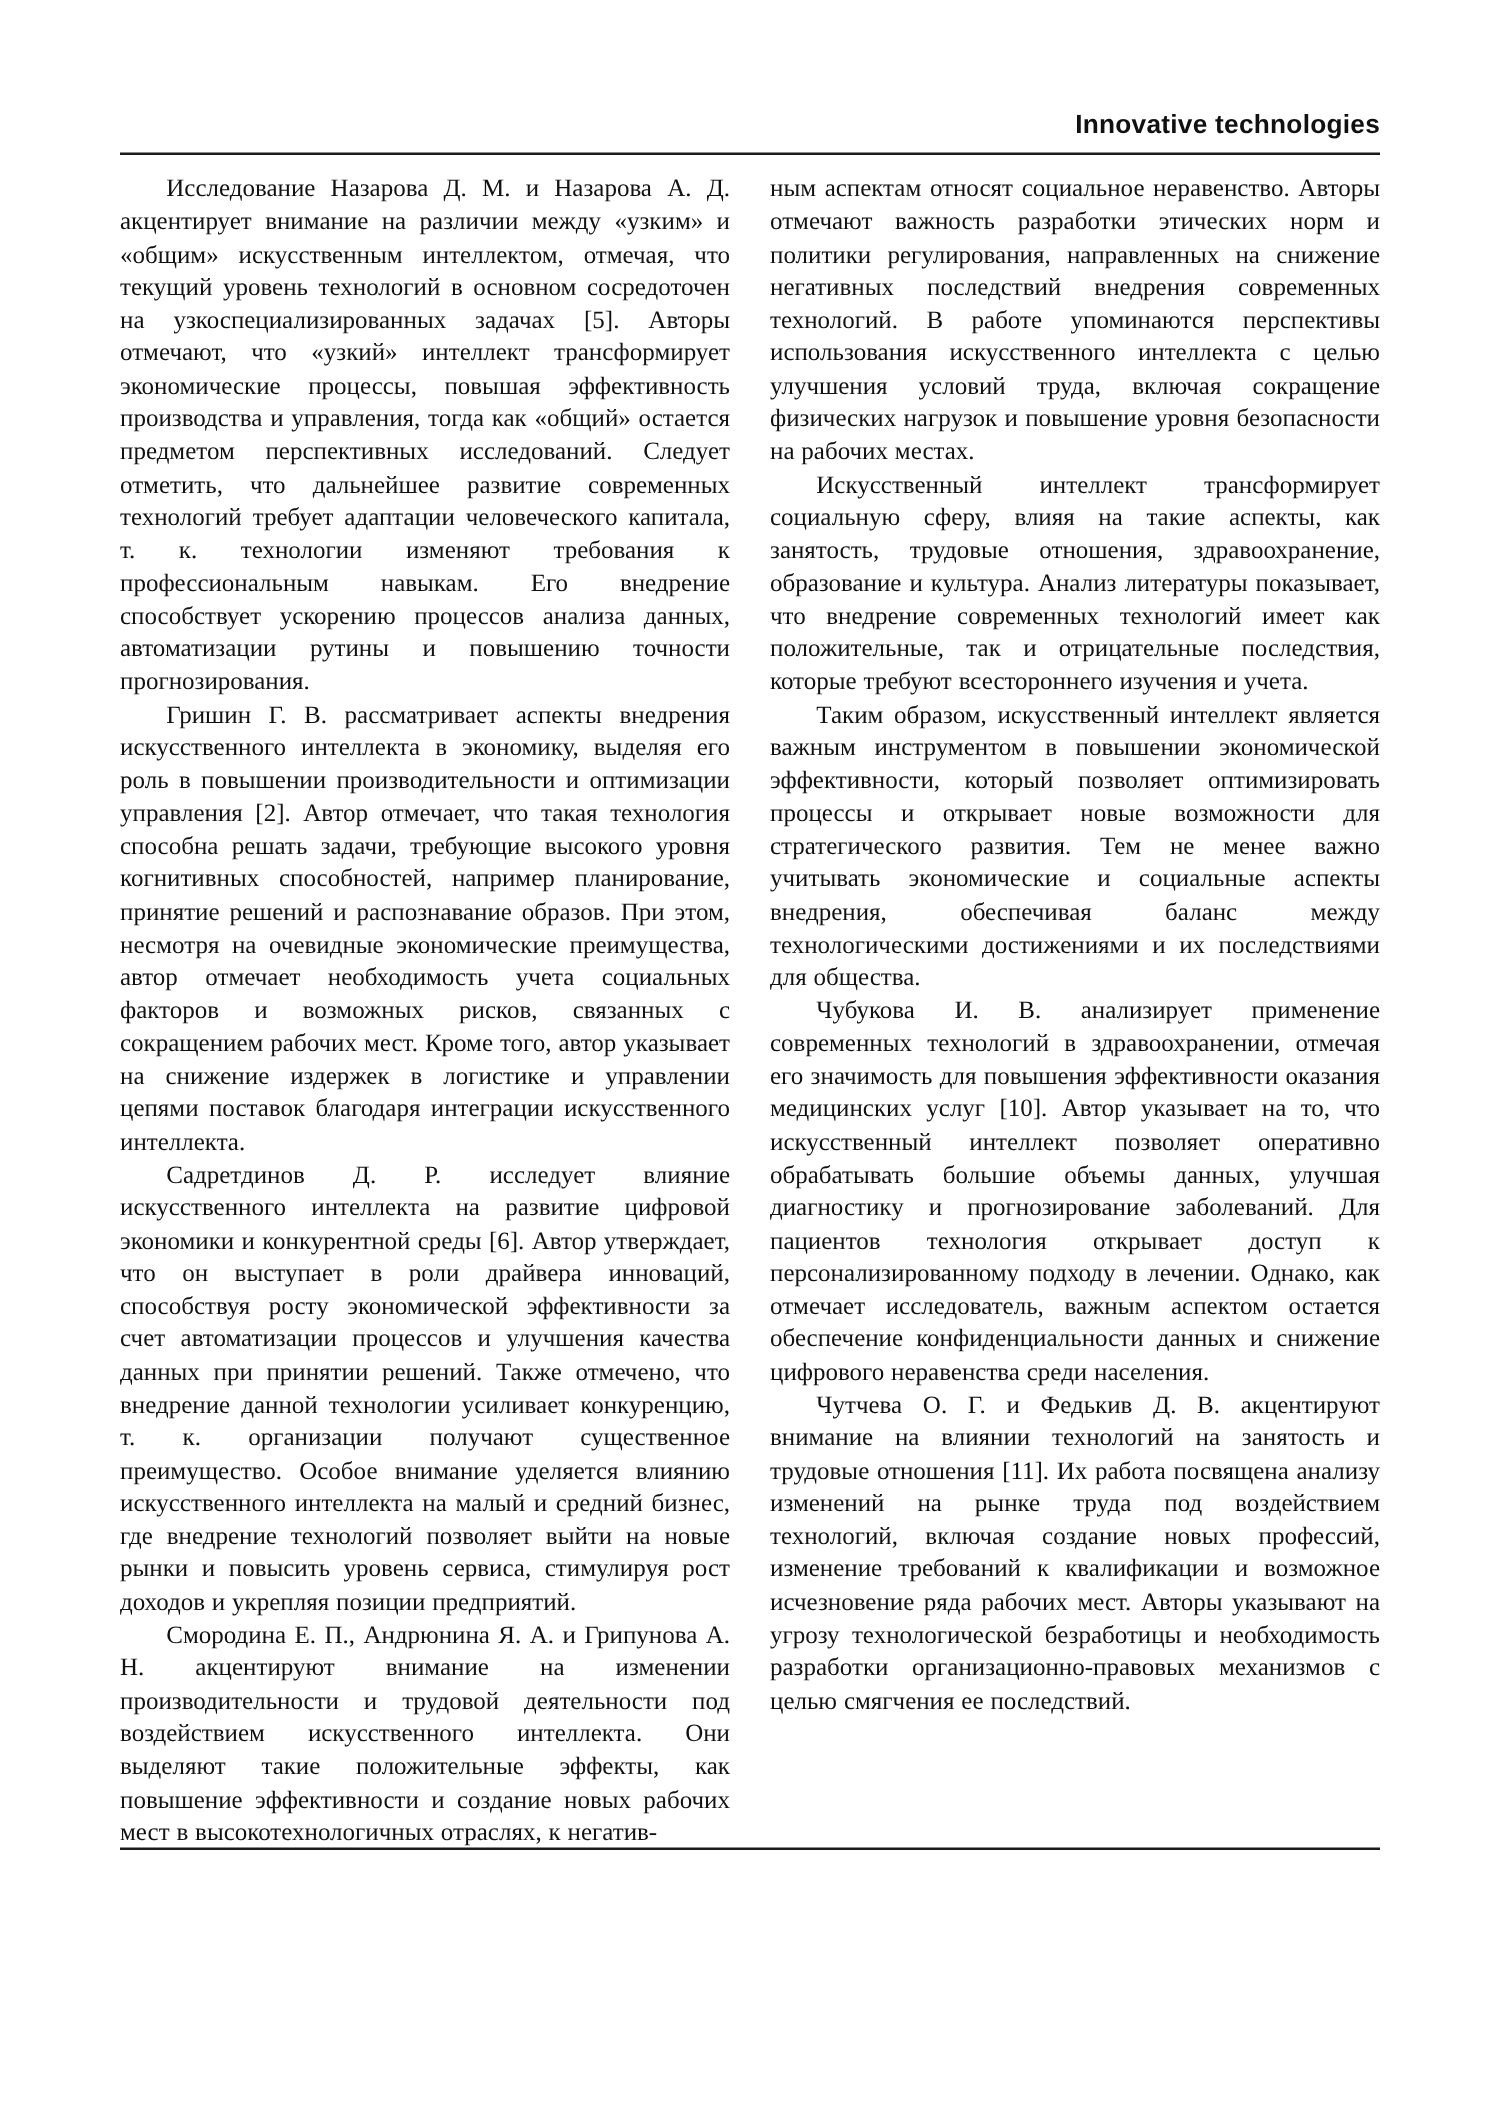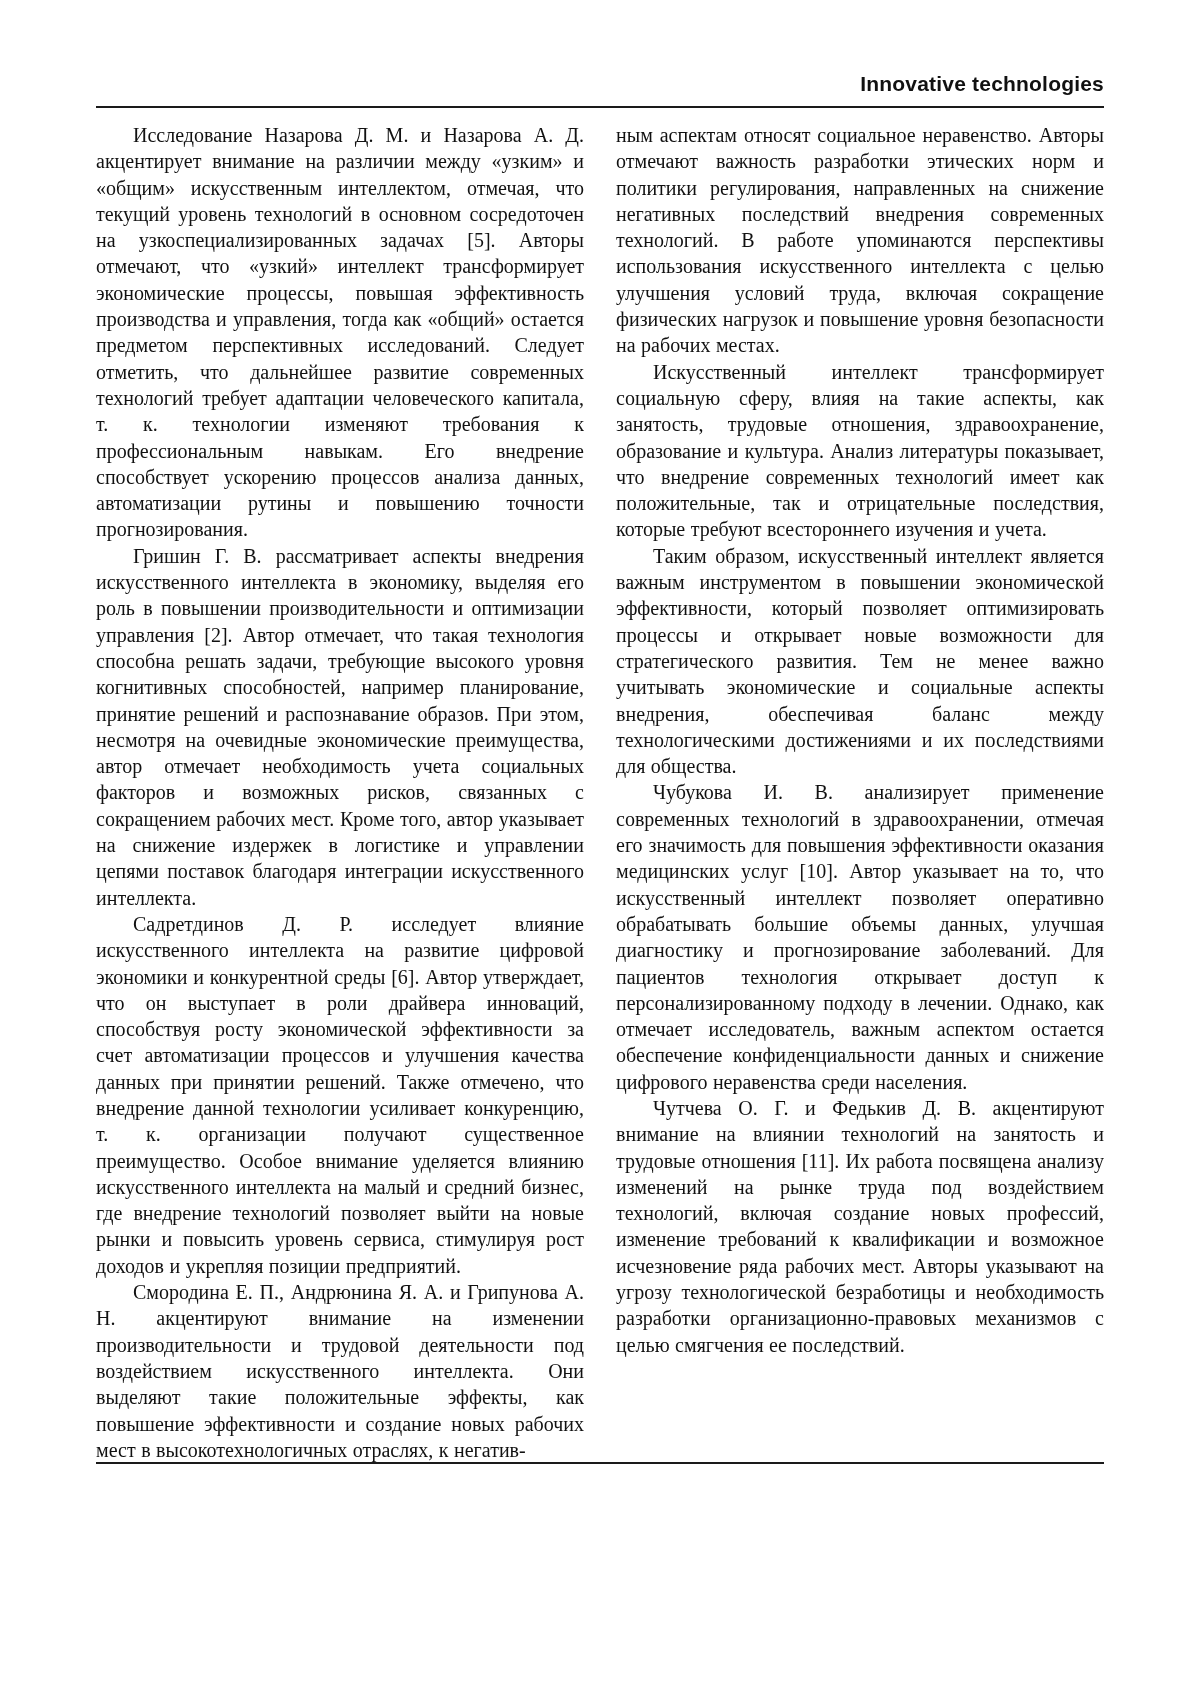--- a/index.html
+++ b/index.html
@@ -9,20 +9,21 @@
   }
   .page {
     position: relative;
     width: 1200px;
     height: 1490px;
     box-sizing: border-box;
     background: #ffffff;
     padding: 72px 96px 0 96px;
     color: #111111;
     overflow: hidden;
+    margin-top: 16px;
   }
   .header {
     border-bottom: 2px solid #1a1a1a;
     padding-bottom: 10px;
   }
   .header-title {
     display: block;
     text-align: right;
     font-family: "Liberation Sans", sans-serif;
     font-weight: bold;

